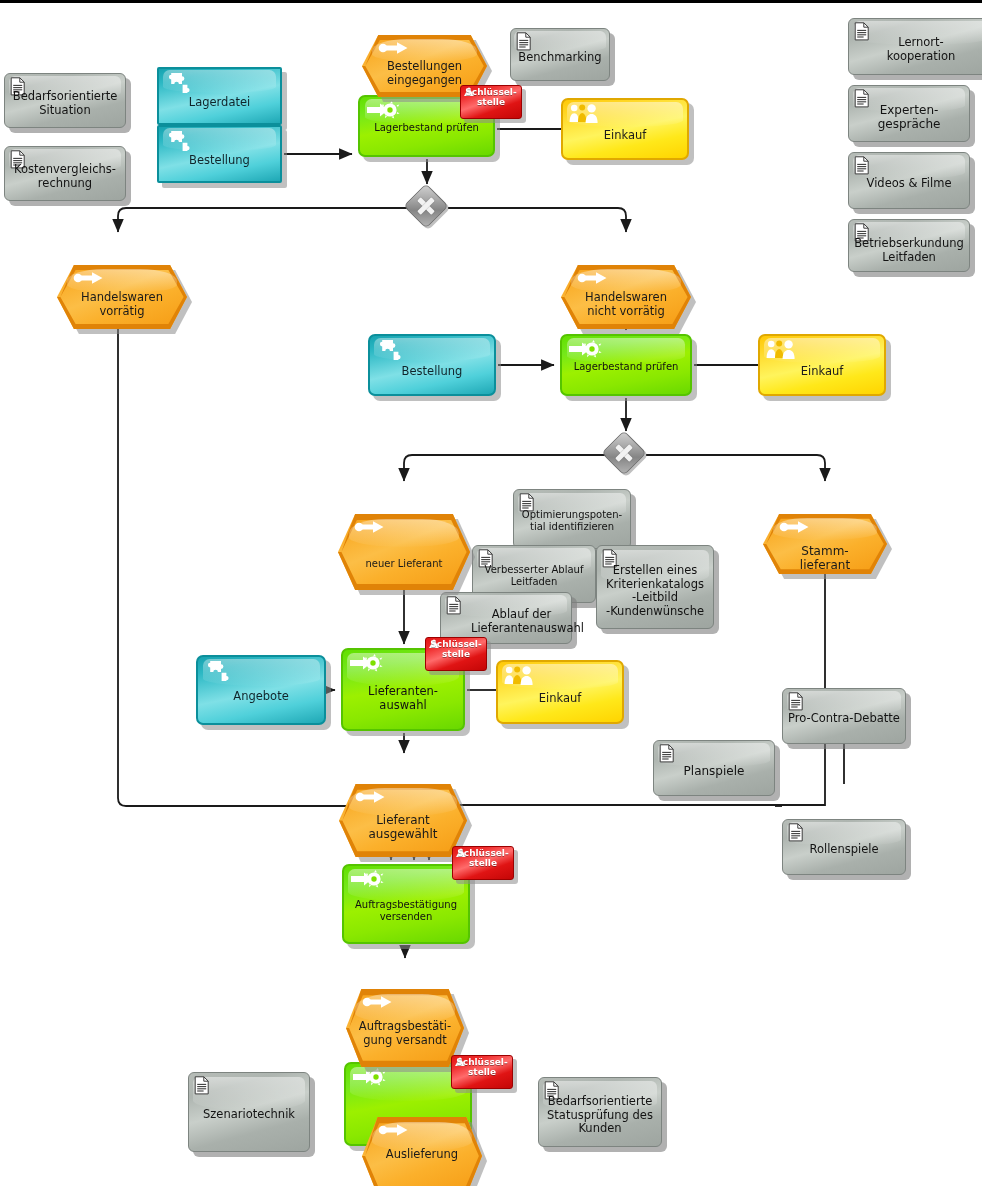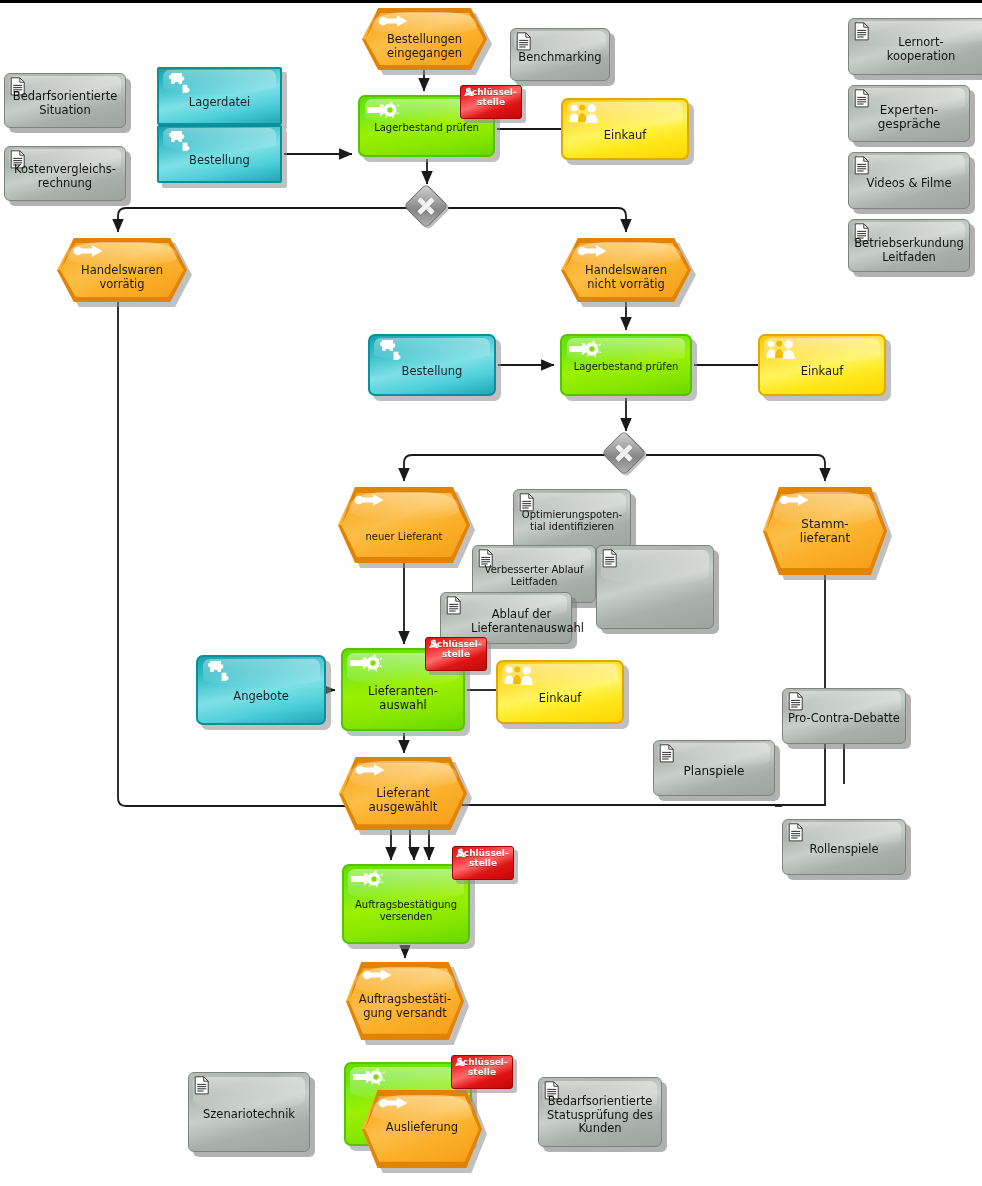--- a/index.html
+++ b/index.html
@@ -12,21 +12,21 @@
   .lbl{
     position:absolute;left:0;right:0;
     text-align:center;
     color:#111;
     line-height:1.18;
     pointer-events:none;
     white-space:pre-line;
   }
 
   
-  .event{position:absolute;}
+  .event{position:absolute;margin-top:27px;}
   .event .hexshadow{
     position:absolute;left:5px;top:5px;width:100%;height:100%;
     background:#8d8d8d;opacity:.55;
     clip-path:polygon(13% 0,87% 0,100% 50%,87% 100%,13% 100%,0 50%);
   }
   .event .hexbody{
     position:absolute;left:0;top:0;width:100%;height:100%;
     background:linear-gradient(158deg,#f59a18 0%,#f9ab26 16%,#fcbe46 42%,#fbb02b 62%,#f59a12 100%);
     clip-path:polygon(13% 0,87% 0,100% 50%,87% 100%,13% 100%,0 50%);
   }
@@ -396,20 +396,24 @@
         <svg width="16" height="19" viewBox="0 0 16 19" class="nicon" style="left: 6px; top: 4px;">
           <path d="M1.2,0.8 h8.6 l4.4,4.3 v12.8 h-13 z" fill="#ffffff" stroke="#3c3c3c" stroke-width="1"></path>
           <path d="M9.8,0.9 v4.3 h4.3" fill="none" stroke="#3c3c3c" stroke-width="1"></path>
           <g stroke="#3c3c3c" stroke-width="1.1">
             <path d="M3.2,8.4 h9"></path>
             <path d="M3.2,10.6 h9"></path>
             <path d="M3.2,12.8 h9"></path>
             <path d="M3.2,15 h6.4"></path>
           </g>
         </svg>
+        <div class="lbl" style="top: 19px; font-size: 11.5px;">Erstellen eines
+Kriterienkatalogs
+-Leitbild
+-Kundenwünsche</div>
       </div>
       <div class="doc" style="left: 440px; top: 592px; width: 132px; height: 52px;">
         <div class="dshadow"></div>
         <div class="dbody"></div>
         <div class="gloss"></div>
         <svg width="16" height="19" viewBox="0 0 16 19" class="nicon" style="left: 6px; top: 4px;">
           <path d="M1.2,0.8 h8.6 l4.4,4.3 v12.8 h-13 z" fill="#ffffff" stroke="#3c3c3c" stroke-width="1"></path>
           <path d="M9.8,0.9 v4.3 h4.3" fill="none" stroke="#3c3c3c" stroke-width="1"></path>
           <g stroke="#3c3c3c" stroke-width="1.1">
             <path d="M3.2,8.4 h9"></path>
@@ -699,21 +703,21 @@
         <div class="hexshadow"></div>
         <div class="hexbody"></div>
         <div class="hexedge"></div>
         <div class="gloss"></div>
         <svg width="32" height="14" viewBox="0 0 32 14" class="nicon" style="left: 16px; top: 6px;">
           <circle cx="5" cy="7" r="4.3" fill="#fff"></circle>
           <path d="M7,4.4 L19,4.4 L19,1.2 L29.5,7 L19,12.8 L19,9.6 L7,9.6 z" fill="#fff"></path>
         </svg>
         <div class="lbl" style="top: 44px; font-size: 10px;">neuer Lieferant</div>
       </div>
-      <div class="event" style="left: 763px; top: 487px; width: 124px; height: 88px;">
+      <div class="event" style="left: 763px; top: 487px; width: 124px; height: 60px;">
         <div class="hexshadow"></div>
         <div class="hexbody"></div>
         <div class="hexedge"></div>
         <div class="gloss"></div>
         <svg width="32" height="14" viewBox="0 0 32 14" class="nicon" style="left: 16px; top: 6px;">
           <circle cx="5" cy="7" r="4.3" fill="#fff"></circle>
           <path d="M7,4.4 L19,4.4 L19,1.2 L29.5,7 L19,12.8 L19,9.6 L7,9.6 z" fill="#fff"></path>
         </svg>
         <div class="lbl" style="top: 30px; font-size: 12px;">Stamm-
 lieferant</div>

